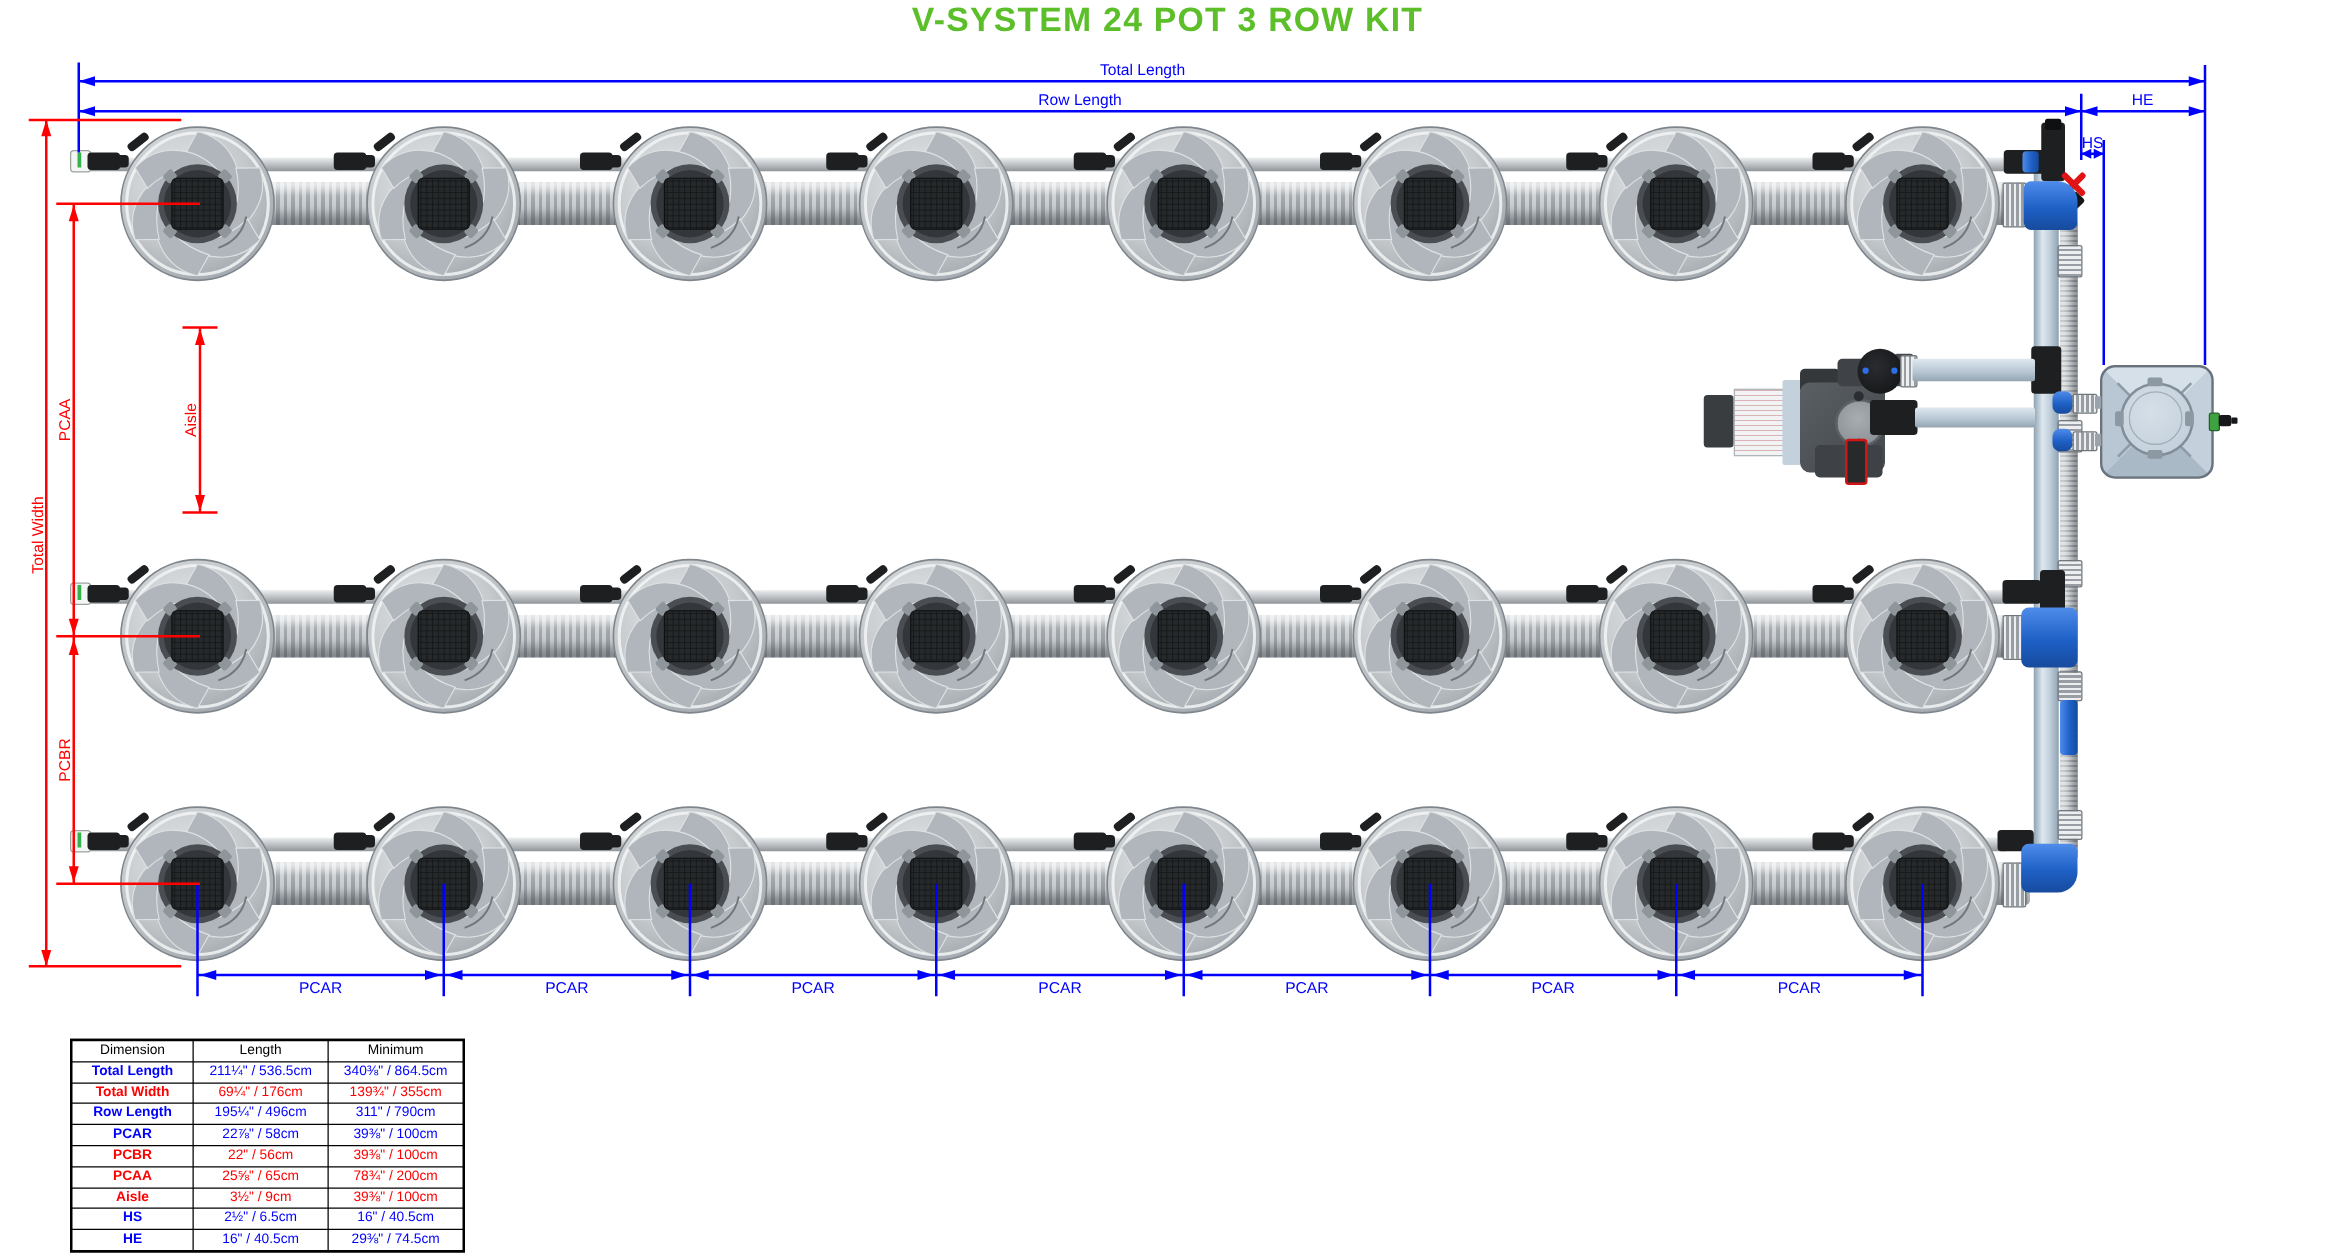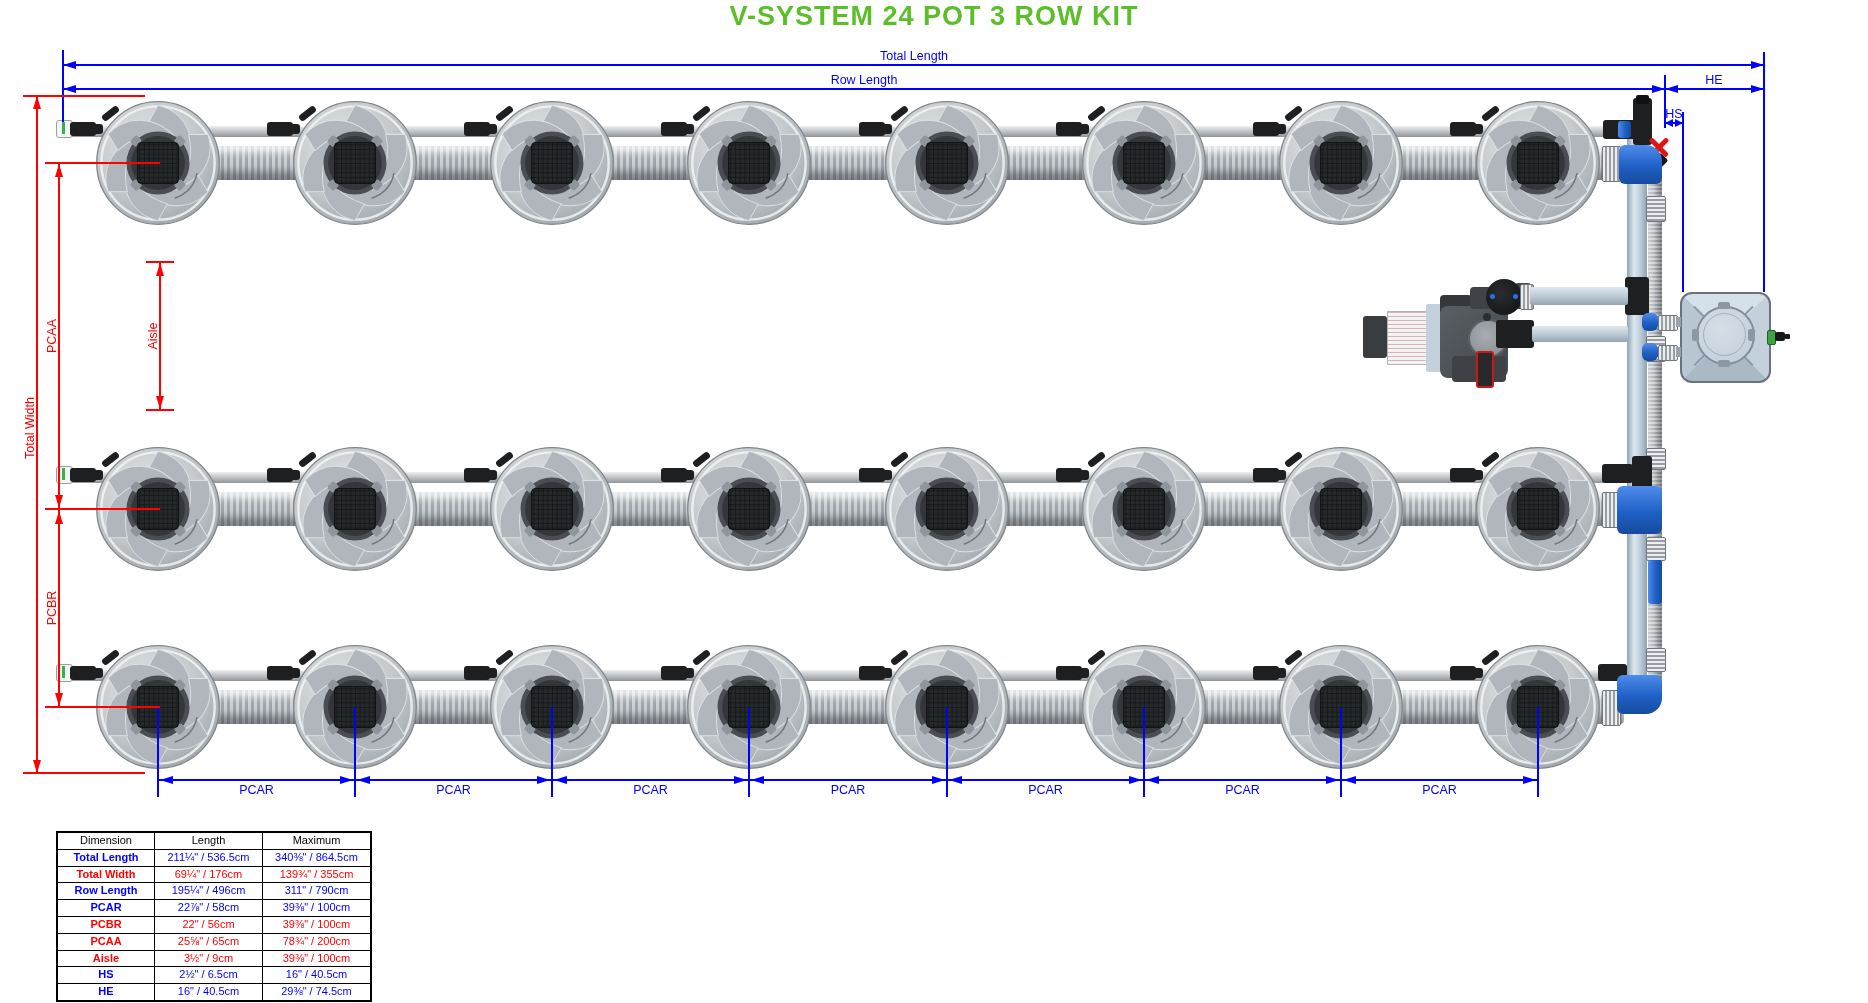--- a/index.html
+++ b/index.html
@@ -361,21 +361,21 @@
       <div style="position: absolute; left: 159.2px; top: 262px; width: 1.6px; height: 148px; background: rgb(255, 0, 0);"></div>
       <div class="abs" style="border-left: 4.5px solid transparent; border-right: 4.5px solid transparent; border-bottom: 13px solid rgb(255, 0, 0); left: 155.5px; top: 263px;"></div>
       <div class="abs" style="border-left: 4.5px solid transparent; border-right: 4.5px solid transparent; border-top: 13px solid rgb(255, 0, 0); left: 155.5px; top: 396px;"></div>
       <div class="rl" style="left: 153px; top: 336px;">Aisle</div>
       <div style="position: absolute; left: 146px; top: 261.2px; width: 28px; height: 1.6px; background: rgb(255, 0, 0);"></div>
       <div style="position: absolute; left: 146px; top: 409.2px; width: 28px; height: 1.6px; background: rgb(255, 0, 0);"></div>
     </div>
   <div id="spec-table">
       <div class="tc hdr">Dimension</div>
       <div class="tc hdr">Length</div>
-      <div class="tc hdr">Maximum</div>
+      <div class="tc hdr">Minimum</div>
       <div class="tc nm blue">Total Length</div>
       <div class="tc blue">211¼" / 536.5cm</div>
       <div class="tc blue">340⅜" / 864.5cm</div>
       <div class="tc nm red">Total Width</div>
       <div class="tc red">69¼" / 176cm</div>
       <div class="tc red">139¾" / 355cm</div>
       <div class="tc nm blue">Row Length</div>
       <div class="tc blue">195¼" / 496cm</div>
       <div class="tc blue">311" / 790cm</div>
       <div class="tc nm blue">PCAR</div>

